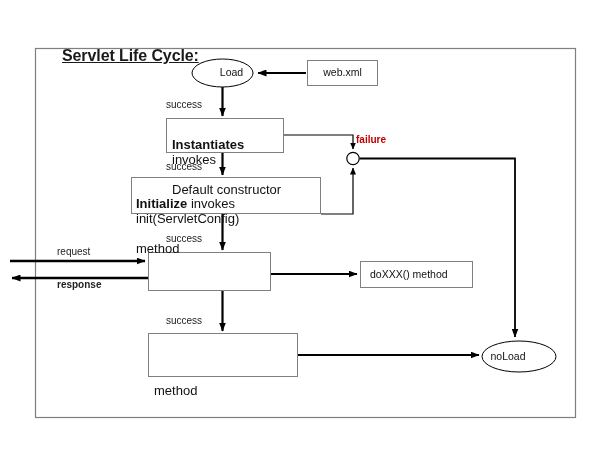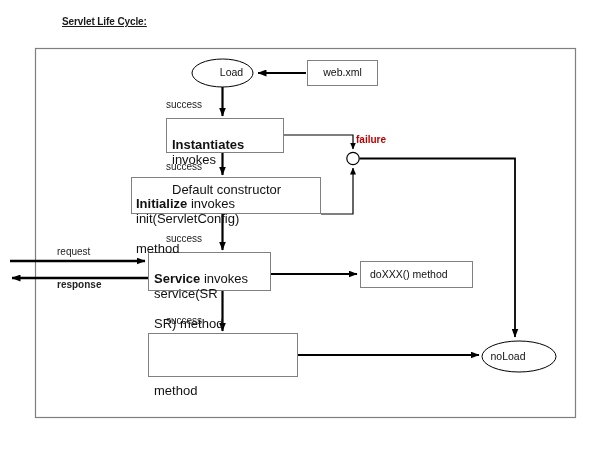--- a/index.html
+++ b/index.html
@@ -24,24 +24,25 @@
     width: 593px;
     height: 461px;
   }
   .lbl {
     position: absolute;
     font-family: "Liberation Sans", sans-serif;
     white-space: pre;
     color: #1a1a1a;
   }
   .title {
-    font-size: 10px;
+    font-size: 16px;
     font-weight: bold;
     text-decoration: underline;
     letter-spacing: -0.1px;
+    margin-top: 31px;
   }
   .edge-label {
     font-size: 10px;
     color: #222222;
   }
   .failure-label {
     font-size: 10px;
     font-weight: bold;
     color: #c00000;
   }
@@ -136,24 +137,20 @@
   <div class="node-text" style="left:172px; top:122px; width:115px;">
     <span><b>Instantiates</b><span> invokes</span></span><br>
     <span>Default constructor</span>
   </div>
 
   <div class="node-text" style="left:136px; top:181px; width:186px;">
     <span><b>Initialize</b><span> invokes init(ServletConfig)</span></span><br>
     <span>method</span>
   </div>
 
-  <div class="node-text" style="left:154px; top:256px; width:122px;">
-    <span><b>Service</b><span> invokes service(SR</span></span><br>
-    <span>SR) method</span>
-  </div>
 
   <div class="box-text-center" style="left:370px; top:268px;">doXXX() method</div>
 
   <div class="node-text" style="left:154px; top:338px; width:146px;">
     <br>
     <span>method</span>
   </div>
 
   <div class="ellipse-text" style="left:482px; top:350px; width:52px;">noLoad</div>
 

